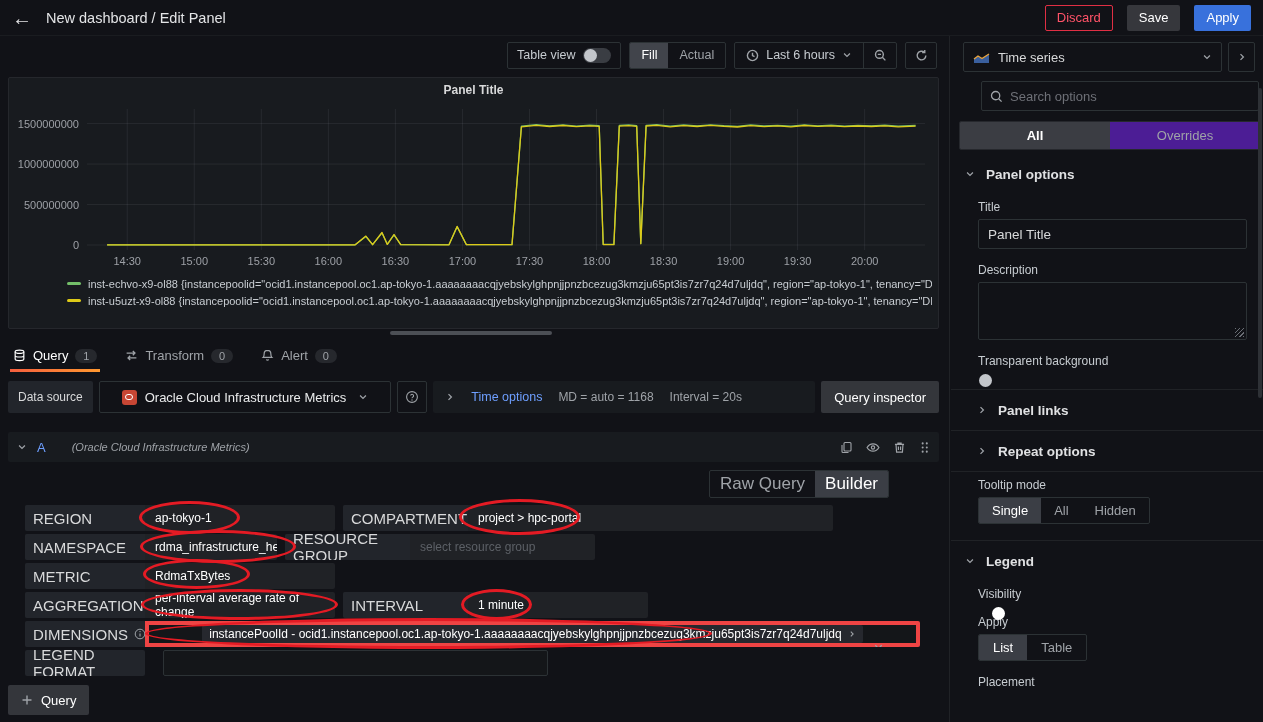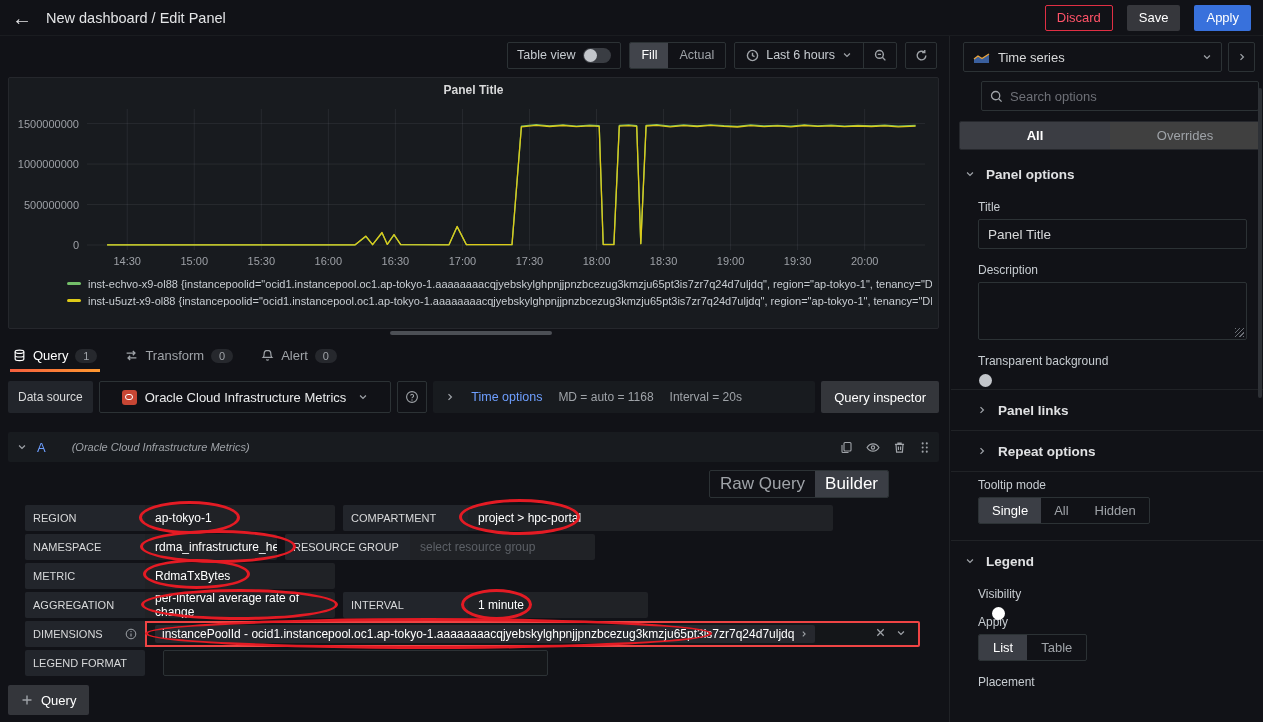--- a/index.html
+++ b/index.html
@@ -65,41 +65,41 @@
   .qc-hint { color:#9fa3a8; font-size:11px; font-style:italic; margin-left:16px; }
   .qc-icons { margin-left:auto; display:flex; align-items:center; gap:13px; color:#9fa3a8; }
   .qc-icons span { cursor:pointer; display:flex; }
   .builder-row { display:flex; justify-content:flex-end; margin:8px 50px 7px 0; }
   .seg-group { display:inline-flex; border:1px solid #2c3235; border-radius:2px; overflow:hidden; background:#111217; }
   .seg { padding:3px 10px; font-size:17px; color:#9fa3a8; cursor:pointer; }
   .seg.active { background:#3b3e45; color:#fff; font-weight:500; }
   .qform { position:relative; margin-left:17px; }
   .frow { display:flex; gap:8px; margin-bottom:3px; height:26px; }
   .field { display:flex; background:#202226; border-radius:2px; overflow:hidden; }
-  .flabel { width:120px; flex:0 0 120px; background:#22252b; display:flex; align-items:center; gap:6px; padding:0 8px; font-size:11px; font-weight:500; color:#d8d9da; }
+  .flabel { width:120px; flex:0 0 120px; background:#22252b; display:flex; align-items:center; gap:6px; padding:0 8px; font-size:15px; font-weight:500; color:#d8d9da; }
   .flabel.w125 { width:125px; flex:0 0 125px; }
   .fvalue { display:flex; align-items:center; padding:0 10px; font-size:12px; color:#fff; }
   .placeholder { color:#5c6066; }
-  .finput { background:#141619; border:2px solid #ef4444; }
+  .finput { background:#141619; border:4px solid #ef4444;flex-direction:column; }
   .chip { display:flex; align-items:center; gap:6px; background:#26282e; border-radius:2px; padding:2px 7px; font-size:12px; color:#fff; white-space:nowrap; }
   .dim-right { margin-left:auto; display:flex; align-items:center; gap:10px; color:#9fa3a8; padding-right:4px; }
   .legend-input { width:385px; margin-left:10px; background:#141619; border:1px solid #2c3235; border-radius:2px; color:#d8d9da; font-size:12px; padding:0 8px; font-family:"Liberation Sans",sans-serif; }
   .add-query { position:absolute; left:8px; bottom:7px; height:30px; display:flex; align-items:center; gap:8px; background:#34363b; border-radius:2px; padding:0 13px; color:#fff; font-size:13px; cursor:pointer; }
   
   .ann { position:absolute; border:3px solid #e41b24; border-radius:50%; pointer-events:none; }
   
   .viz-row { display:flex; gap:6px; padding:6px 8px 9px 12px; align-items:center; }
   .viz-select { flex:1; height:30px; display:flex; align-items:center; gap:8px; padding:0 9px; border:1px solid #2c3235; border-radius:2px; background:#111217; font-size:13px; color:#d8d9da; cursor:pointer; }
   .viz-next { width:27px; height:30px; display:flex; align-items:center; justify-content:center; border:1px solid #2c3235; border-radius:2px; color:#9fa3a8; cursor:pointer; }
   .search-wrap { padding:0 4px;margin-left:26px; }
   .search-box { height:30px; display:flex; align-items:center; gap:7px; border:1px solid #2c3235; border-radius:2px; padding:0 8px; background:#111217; }
   .search-box input { flex:1; background:transparent; border:none; outline:none; color:#d8d9da; font-size:13px; font-family:"Liberation Sans",sans-serif; }
   .search-box input::placeholder { color:#6e7077; }
   .ao-tabs { display:flex; margin:10px 2px 0 8px; border:1px solid #26282d; border-radius:2px; overflow:hidden; }
-  .ao-tab { flex:1; text-align:center; padding:6px 0; font-size:13px; color:#9fa3a8; cursor:pointer; background:#404040; }
+  .ao-tab { flex:1; text-align:center; padding:6px 0; font-size:13px; color:#9fa3a8; cursor:pointer; background:#4c1d95; }
   .ao-tab.active { background:#3b3d43; color:#fff; font-weight:600; }
   .section { border-bottom:1px solid #202226; }
   .section-header { display:flex; align-items:center; gap:11px; height:40px; padding:0 14px; font-size:13.5px; font-weight:600; color:#e0e1e3; cursor:pointer; }
   .section-body { padding:0 16px 16px 27px; }
   .opt-label { font-size:12px; color:#c7ccd1; margin:6px 0 5px; }
   .opt-input { width:100%; height:30px; background:#111217; border:1px solid #2c3235; border-radius:2px; color:#d8d9da; font-size:13.5px; padding:0 9px; font-family:"Liberation Sans",sans-serif; }
   .opt-textarea { position:relative; width:100%; height:58px; background:#111217; border:1px solid #2c3235; border-radius:2px; }
   .opt-textarea::after { content:""; position:absolute; right:2px; bottom:2px; width:9px; height:9px;
      background:repeating-linear-gradient(135deg,#6a6e75 0 1px,transparent 1px 3px); }
   .chev { color:#9fa3a8; display:flex; }

